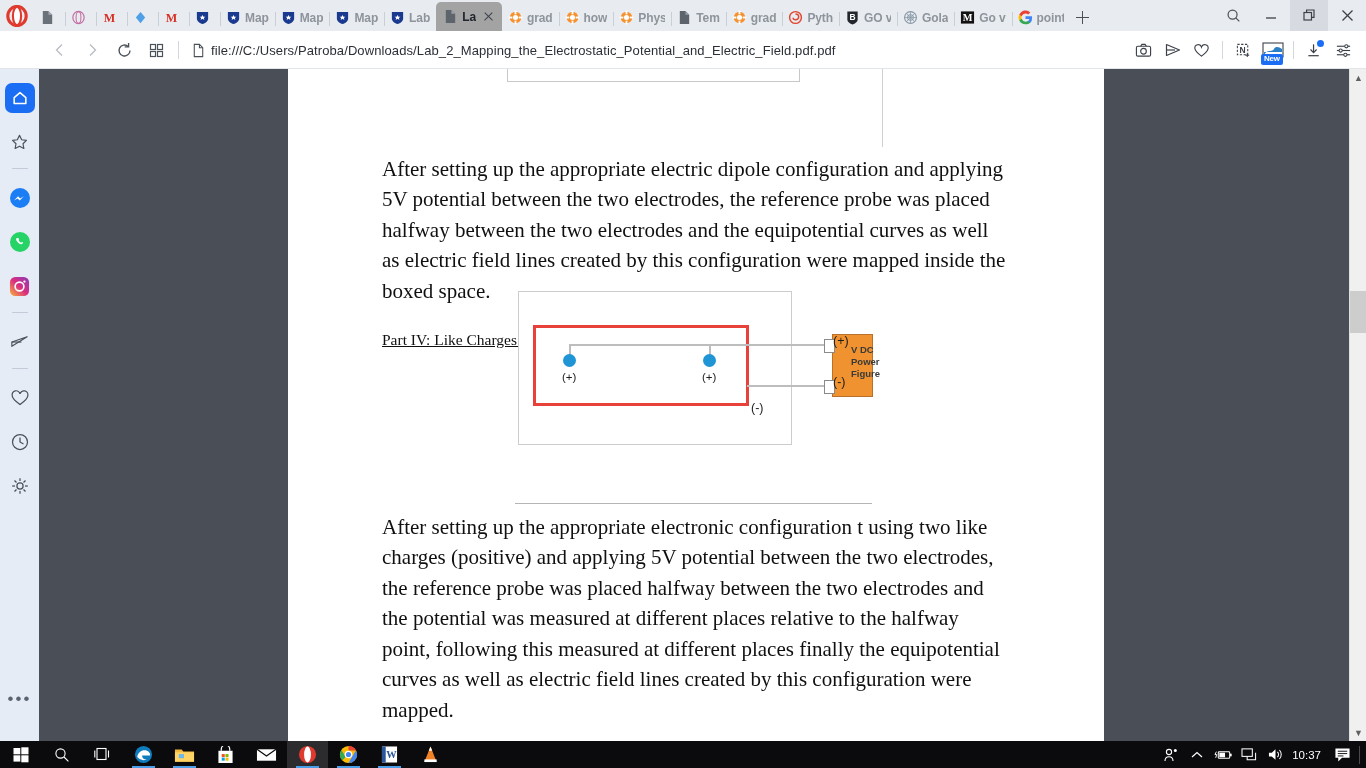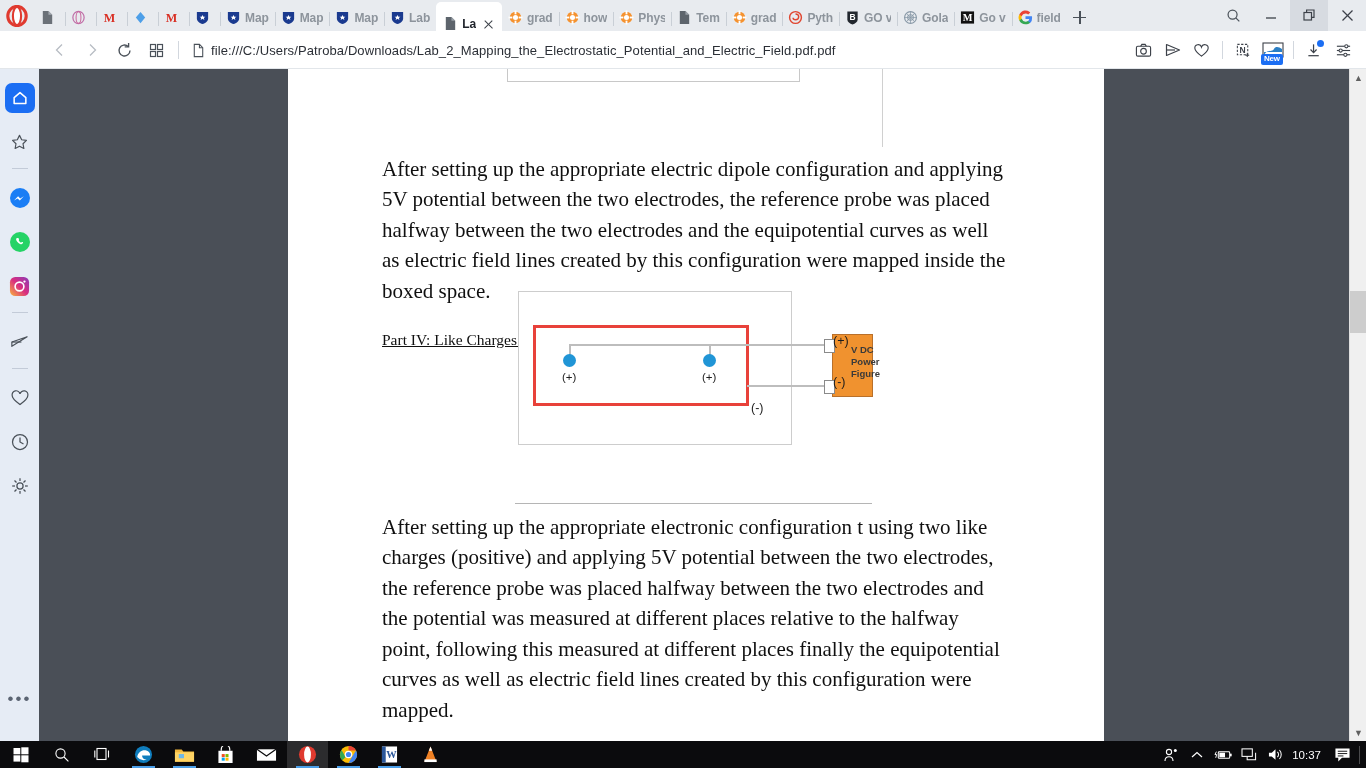--- a/index.html
+++ b/index.html
@@ -26,22 +26,22 @@
     height:27px;display:flex;align-items:center;gap:4px;
     padding:0 6px;margin-bottom:0;position:relative;
     max-width:58px;box-sizing:border-box;
   }
   .tab .tlabel{
     font-size:12px;color:#8d949c;white-space:nowrap;overflow:hidden;
     letter-spacing:-0.1px;
     font-weight:bold;
   }
   .tab.active{
-    background:#ffffff;border-radius:5px 5px 0 0;height:29px;
-    max-width:72px;padding:0 7px;align-items:flex-end;
+    background:#a3a3a3;border-radius:5px 5px 0 0;height:29px;
+    max-width:72px;padding:0 7px;
   }
   .tab.active .tlabel{color:#20242c;}
   .tab .sep{
     position:absolute;right:-1px;top:8px;width:1px;height:14px;background:#c9cfd6;
   }
   .tabicon{width:15px;height:15px;flex:0 0 auto;display:block;}
   .tabclose{
     width:13px;height:13px;flex:0 0 auto;position:relative;margin-left:2px;
   }
   .tabclose:before,.tabclose:after{
@@ -432,21 +432,21 @@
         <span class="sep"></span>
       </div>
 
       <div class="tab nosep">
         <svg class="tabicon" viewBox="0 0 16 16">
           <path d="M15 8.2c0-.5 0-1-.1-1.5H8v3h4a3.5 3.5 0 01-1.5 2.3v1.9h2.4A7 7 0 0015 8.2z" fill="#4285f4"></path>
           <path d="M8 15.3c2 0 3.7-.7 4.9-1.8l-2.4-1.9c-.7.5-1.5.8-2.5.8a4.4 4.4 0 01-4.1-3H1.4v1.9A7.3 7.3 0 008 15.3z" fill="#34a853"></path>
           <path d="M3.9 9.4a4.4 4.4 0 010-2.8V4.7H1.4a7.3 7.3 0 000 6.6z" fill="#fbbc05"></path>
           <path d="M8 3.6c1.1 0 2.1.4 2.9 1.2l2.2-2.2A7.3 7.3 0 001.4 4.7l2.5 1.9A4.4 4.4 0 018 3.6z" fill="#ea4335"></path>
         </svg>
-        <span class="tlabel">field</span>
+        <span class="tlabel">point</span>
       </div>
 
       <div class="newtab">
         <span class="plus"></span>
       </div>
     </div>
 
     <div class="tabstrip-spacer"></div>
 
     <div class="wincontrols">

